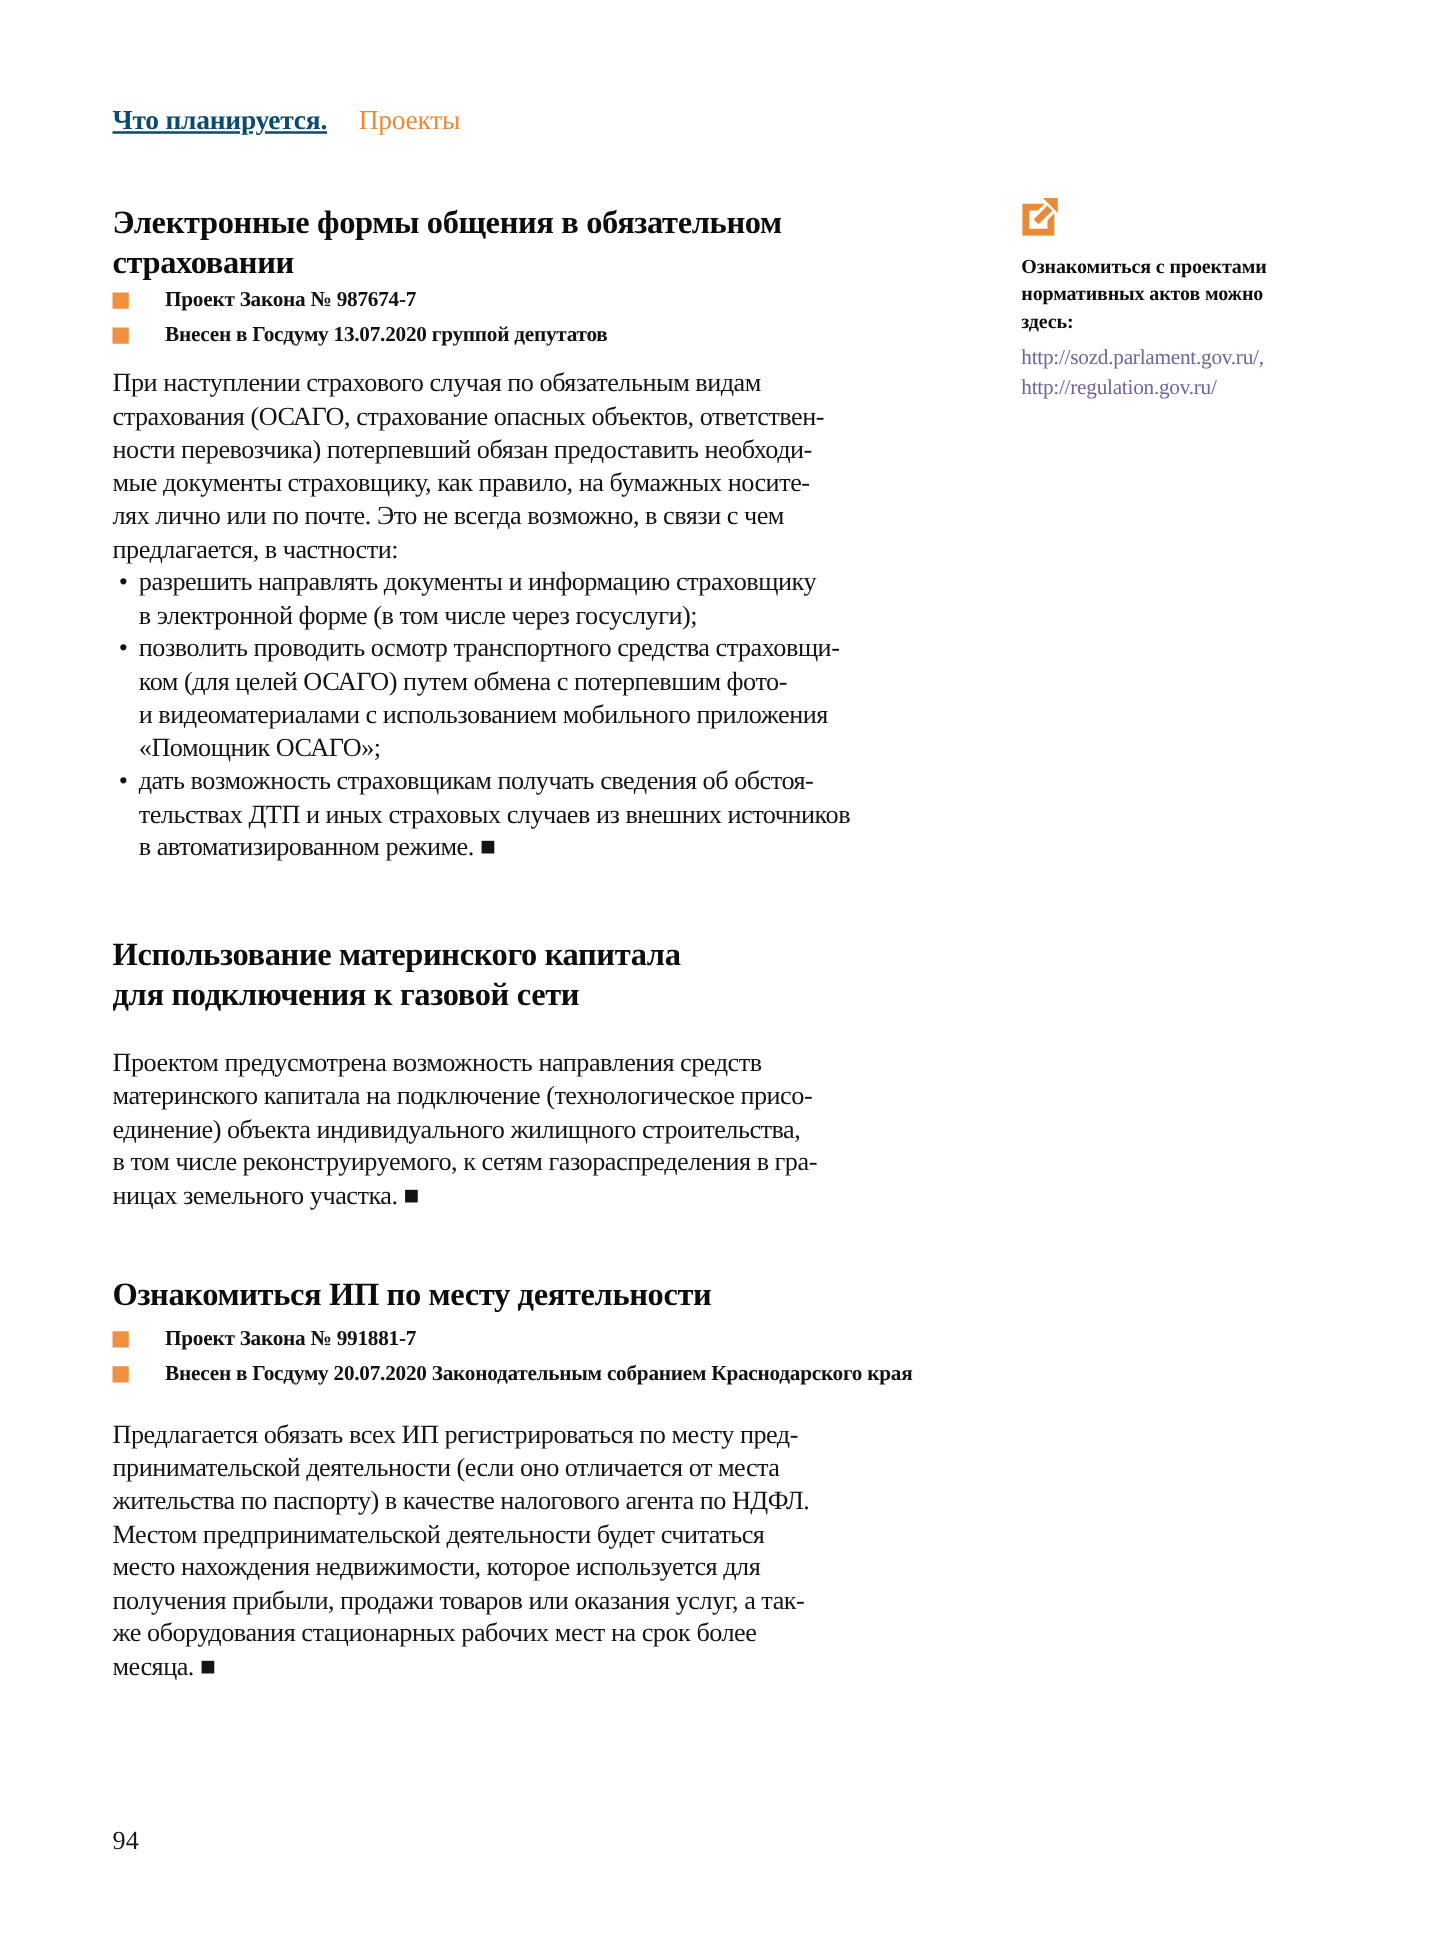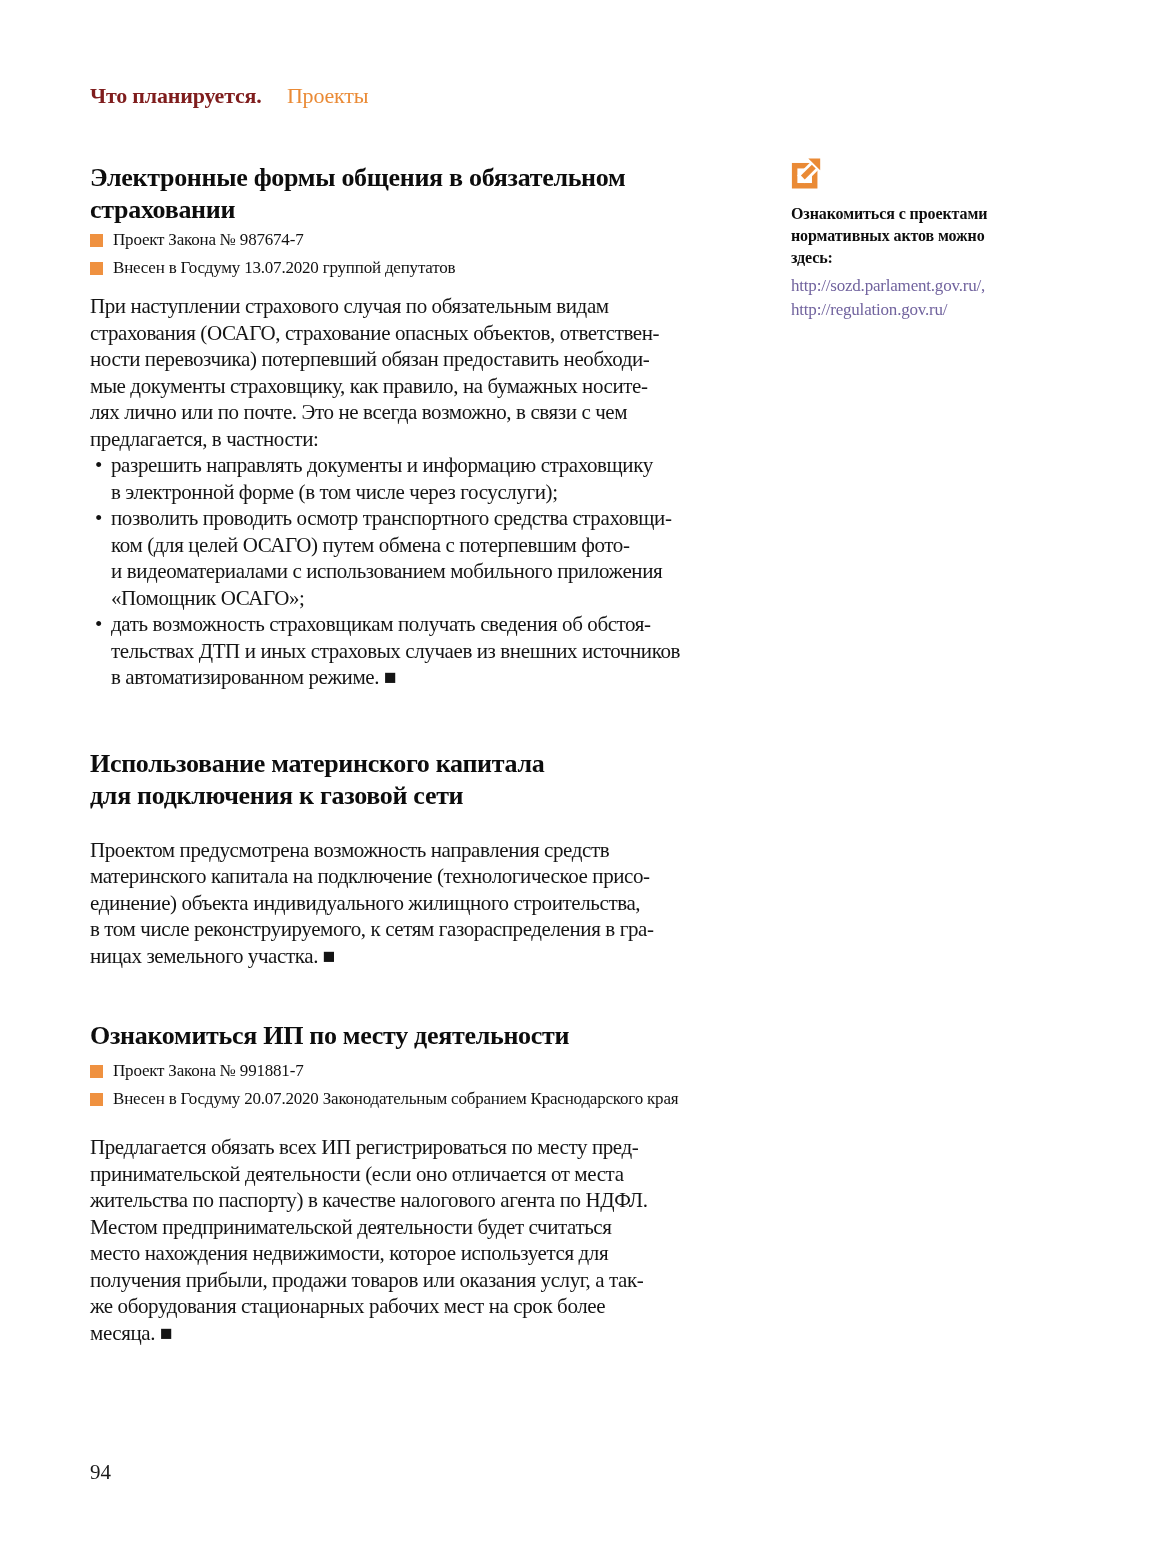--- a/index.html
+++ b/index.html
@@ -8,52 +8,52 @@
     width:1163px; height:1559px; position:relative;
     font-family:"Liberation Serif","DejaVu Serif",serif;
     color:#111111; overflow:hidden;
   }
   .main-col {
     position:absolute; left:90px; top:0; width:700px;
     display:flex; flex-direction:column; align-items:stretch;
   }
   
   .kicker { margin-top:84px; font-size:22px; line-height:24px; letter-spacing:-0.2px; }
-  .kicker-bold  { font-weight:bold; color:#7f1d1d; }
+  .kicker-bold  { font-weight:bold; color:#0c4a6e;text-decoration:underline; }
   .kicker-light { color:#EA8A35;margin-left:20px; }
   
   .article-title {
     font-weight:bold; font-size:26px; line-height:32px;
     letter-spacing:-0.3px; white-space:pre-line; color:#0d0d0d;
   }
   .t1 { margin-top:54px; }
   .t2 { margin-top:57px; }
   .t3 { margin-top:51px; }
   
   .meta-list { margin-top:5px; }
   .meta-list.m2 { margin-top:7px; }
   .meta-list.m3 { margin-top:10px; }
   .meta-row { display:flex; align-items:center; margin-bottom:10px; height:18px; }
   .meta-row:last-child { margin-bottom:0; }
   .sq { width:13px; height:13px; background:#EF9140; flex:0 0 13px; margin-right:10px; }
-  .meta-text { font-weight:normal; font-size:17px; letter-spacing:-0.2px; line-height:18px; }
+  .meta-text { font-weight:bold; font-size:17px; letter-spacing:-0.2px; line-height:18px;margin-left:19px; }
   
   .body-text {
     font-size:21px; line-height:26.5px; letter-spacing:-0.4px;
     white-space:pre-line; color:#141414;
   }
   .b1 { margin-top:16px; }
   .b2 { margin-top:25px; }
   .b3 { margin-top:26px; }
   .bullet-list { list-style:none; }
   .bullet-list li { position:relative; padding-left:21px; }
   .blt { position:absolute; left:5px; top:0; font-size:21px; line-height:26.5px; }
   .bullet-text { font-size:21px; line-height:26.5px; letter-spacing:-0.4px; white-space:pre-line; color:#141414;font-family:Liberation Serif, serif; }
   
-  .sidebar { position:absolute; left:791px; top:156px; width:255px; }
+  .sidebar { position:absolute; left:817px; top:156px; width:255px; }
   .sidebar-icon { display:block; }
   .sidebar-note {
     margin-top:13px; font-weight:bold; font-size:16px; line-height:22px;
     letter-spacing:-0.1px; white-space:pre-line; color:#0d0d0d;
   }
   .sidebar-links { margin-top:5px; }
   .sidebar-link {
     display:block; font-size:17px; line-height:23.5px; letter-spacing:-0.2px;
     color:#71639E; text-decoration:none; cursor:pointer;
   }

